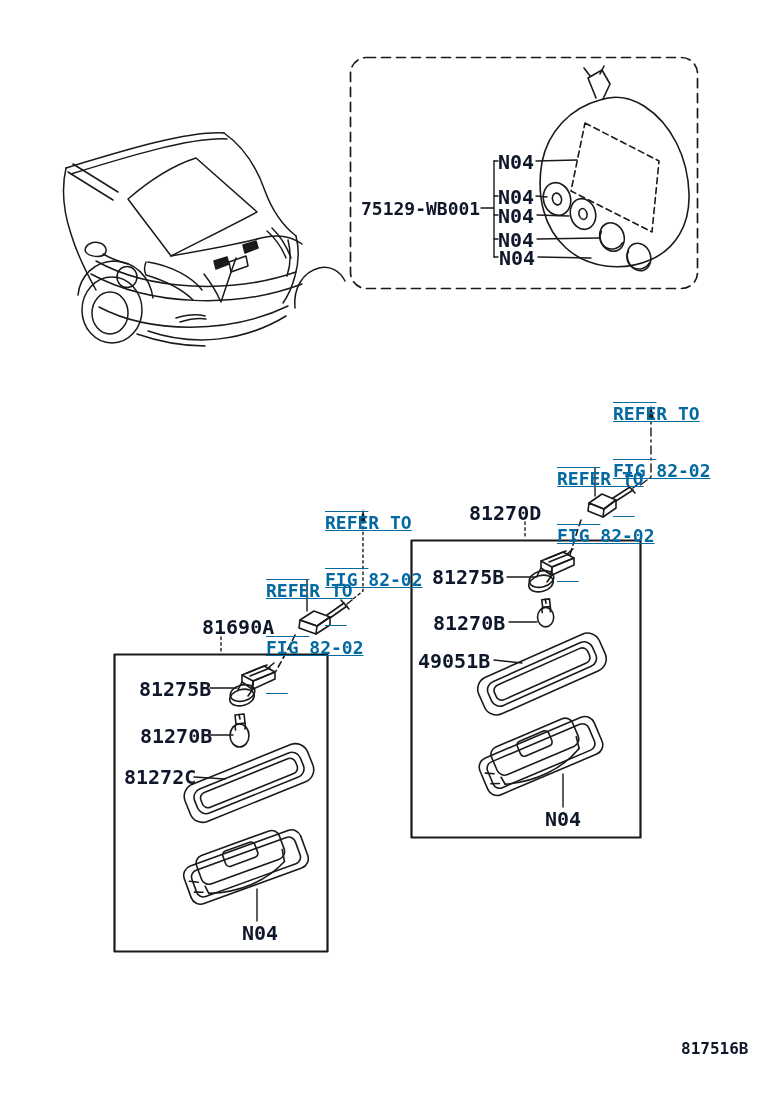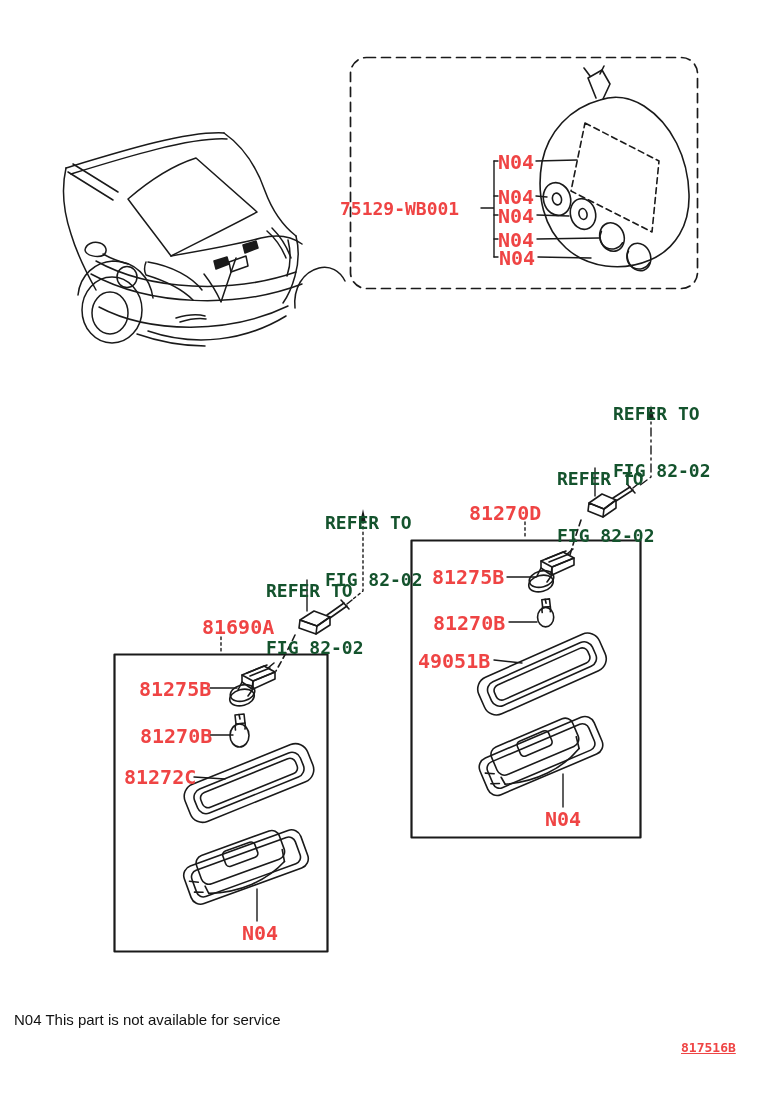--- a/index.html
+++ b/index.html
@@ -1,24 +1,24 @@
 <!DOCTYPE html>
 <html><head>
 <meta charset="utf-8">
 <style>
   html,body{margin:0;padding:0;background:#e8e8e8;}
   .page{position:relative;width:760px;height:1112px;background:#ffffff;overflow:hidden;
         font-family:"DejaVu Sans Mono",monospace;}
   .art{position:absolute;left:0;top:0;}
-  .lbl{position:absolute;font:700 20px "DejaVu Sans Mono",monospace;color:#ef4444;
+  .lbl{position:absolute;font:700 20px "DejaVu Sans Mono",monospace;color:#0f172a;
        white-space:pre;line-height:1;}
   .sm{font-size:18px;}
-  .xs{font-size:13px;text-decoration:underline;}
-  .refer{position:absolute;font:700 18px "DejaVu Sans Mono",monospace;color:#14532d;
-         line-height:19px;white-space:pre;}
+  .xs{font-size:16px;}
+  .refer{position:absolute;font:700 18px "DejaVu Sans Mono",monospace;color:#0369a1;
+         line-height:19px;white-space:pre;text-decoration:underline;}
   .refer span{display:block;}
   .note-jp{position:absolute;font:700 17px "Liberation Sans",sans-serif;color:#111;white-space:pre;}
   .note-en{position:absolute;font:400 15px "Liberation Sans",sans-serif;color:#111;white-space:pre;}
   svg *{vector-effect:non-scaling-stroke;}
 </style>
 </head>
 <body>
 
 <div class="page">
 
@@ -174,21 +174,21 @@
       <g stroke-width="1.4">
         <path d="M507,577 L536,577"></path>
         <path d="M509,622 L537,622"></path>
         <path d="M494,660 L522,663"></path>
         <path d="M563,807 L563,774"></path>
         <path d="M525,522 L525,539" stroke-dasharray="2.5 3.2"></path>
       </g>
     </g>
   </svg>
 
-  <div class="lbl sm" style="left:340px;top:200px">75129-WB001</div>
+  <div class="lbl sm" style="left:361px;top:200px">75129-WB001</div>
 
   <div class="lbl" style="left:498px;top:152px">N04</div>
   <div class="lbl" style="left:498px;top:187px">N04</div>
   <div class="lbl" style="left:498px;top:206px">N04</div>
   <div class="lbl" style="left:498px;top:230px">N04</div>
   <div class="lbl" style="left:499px;top:248px">N04</div>
 
   <div class="refer" style="left:613px;top:366px">
     <span>REFER TO</span>
     <span>FIG 82-02</span>
@@ -212,16 +212,15 @@
   <div class="lbl" style="left:139px;top:679px">81275B</div>
   <div class="lbl" style="left:140px;top:726px">81270B</div>
   <div class="lbl" style="left:124px;top:767px">81272C</div>
   <div class="lbl" style="left:242px;top:923px">N04</div>
 
   <div class="lbl" style="left:432px;top:567px">81275B</div>
   <div class="lbl" style="left:433px;top:613px">81270B</div>
   <div class="lbl" style="left:418px;top:651px">49051B</div>
   <div class="lbl" style="left:545px;top:809px">N04</div>
 
-  <div class="note-en" style="left:14px;top:1011px">N04 This part is not available for service</div>
 
   <div class="lbl xs" style="left:681px;top:1041px">817516B</div>
 </div>
 
 </body></html>

